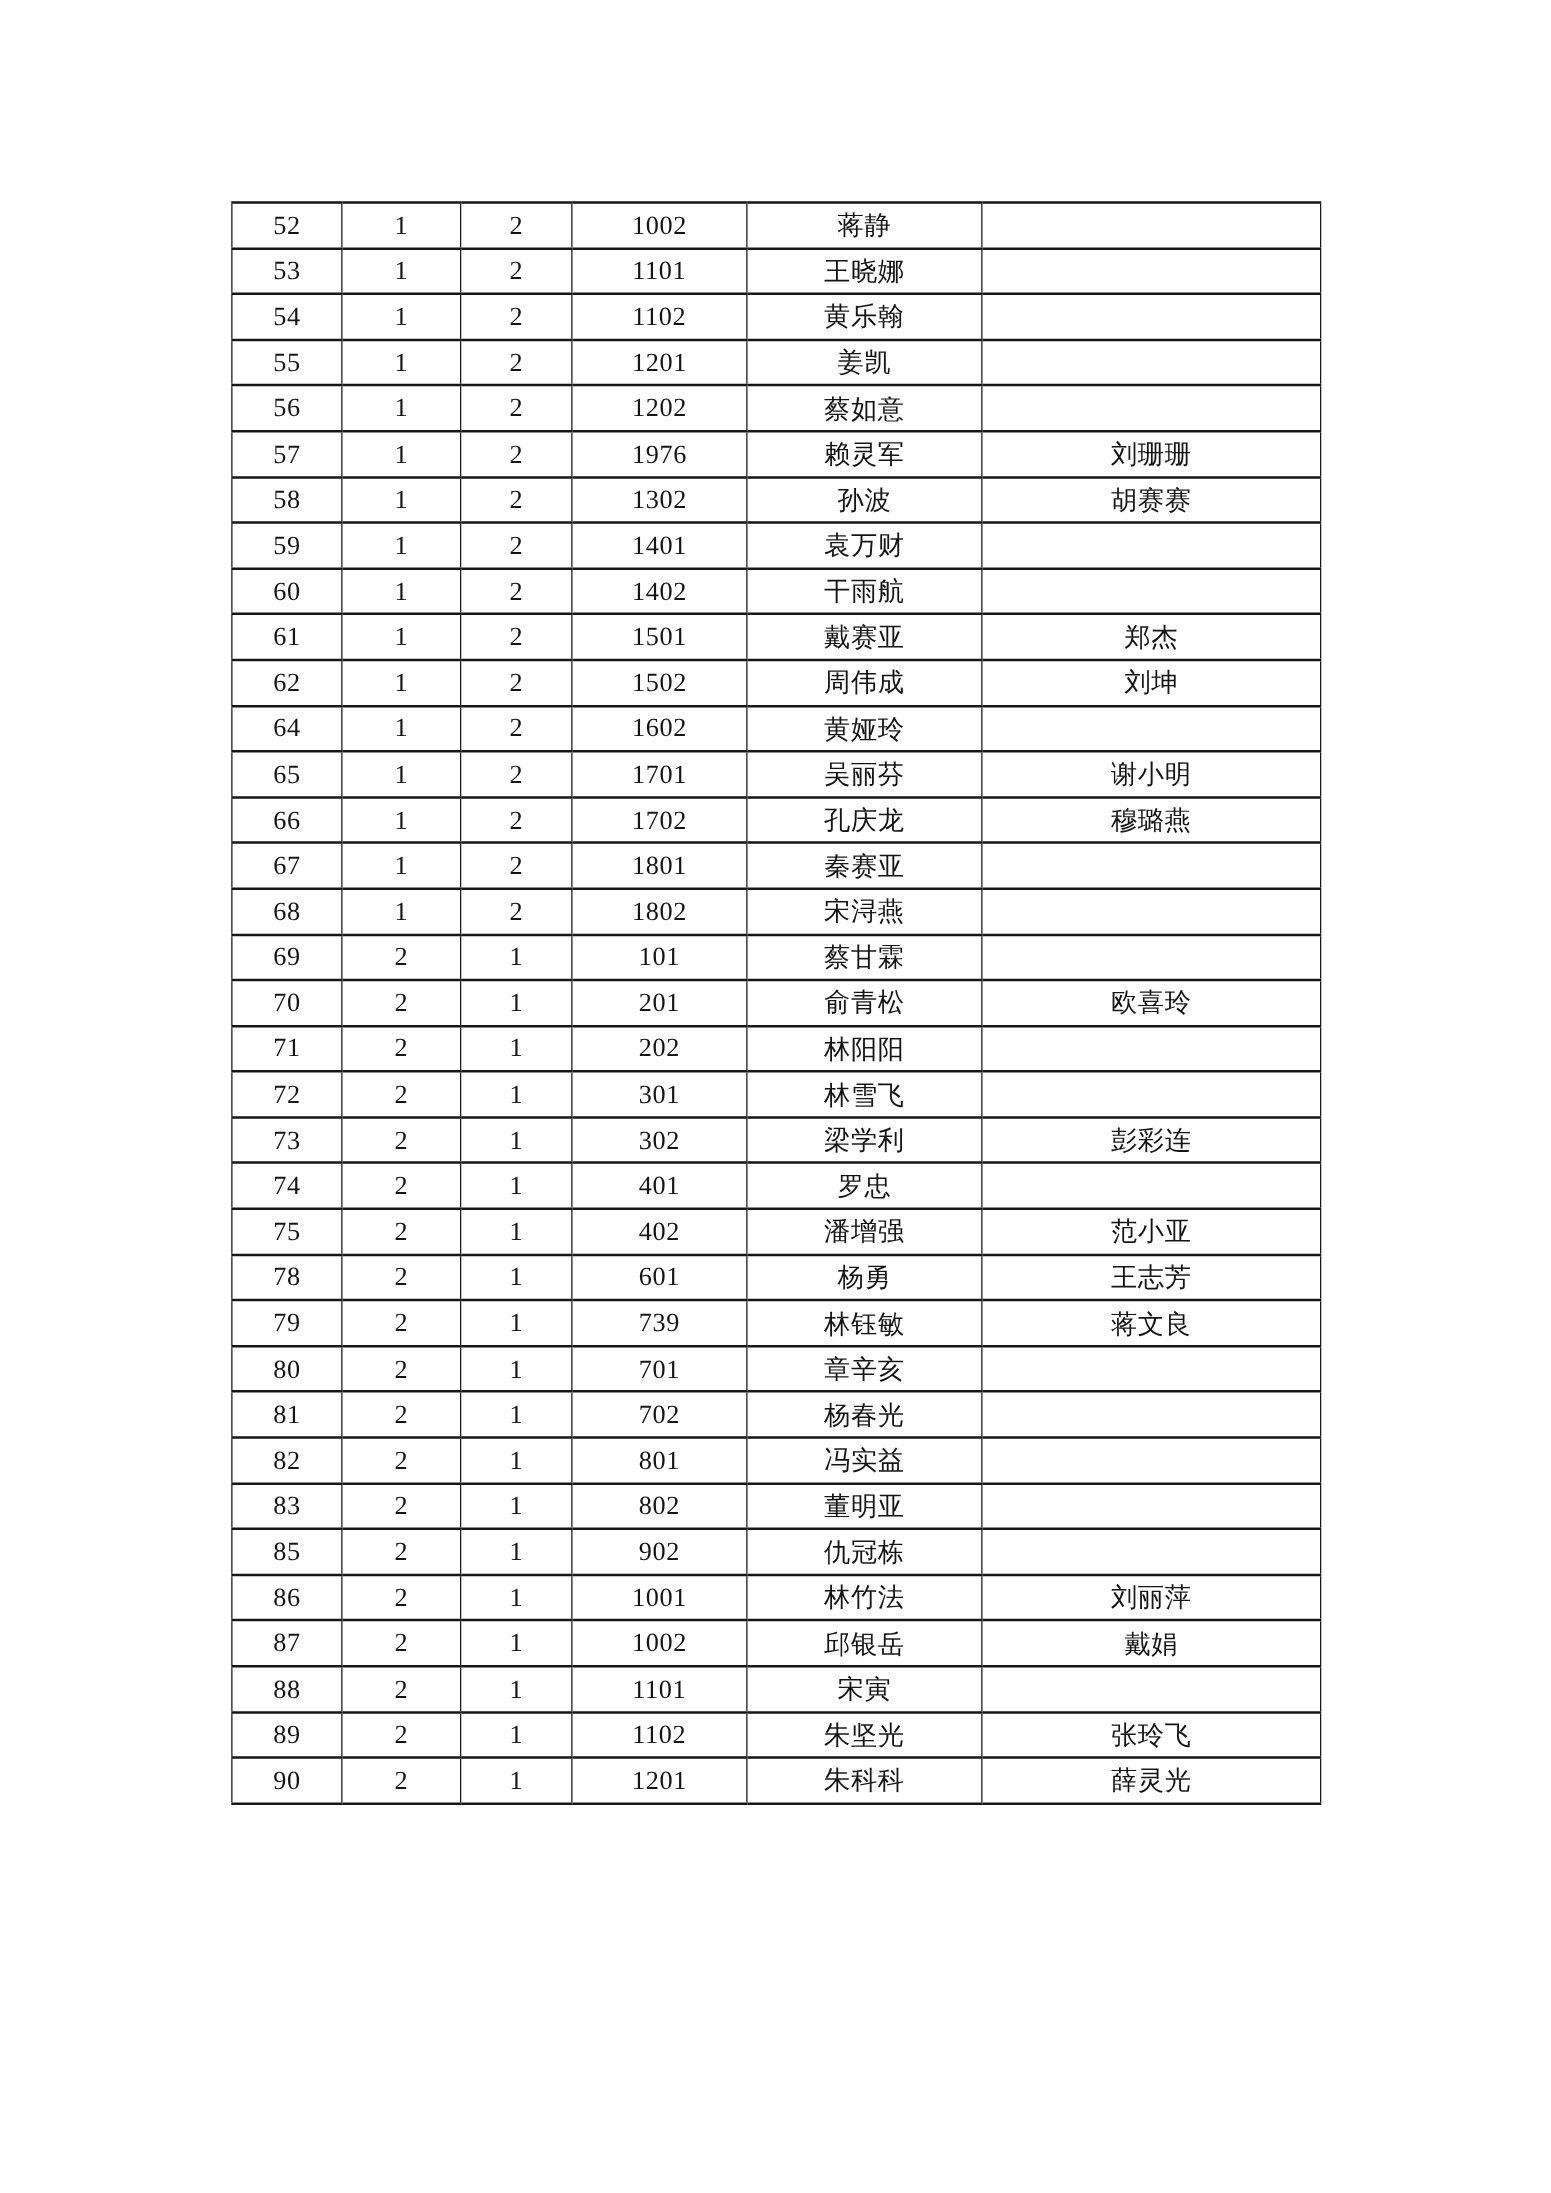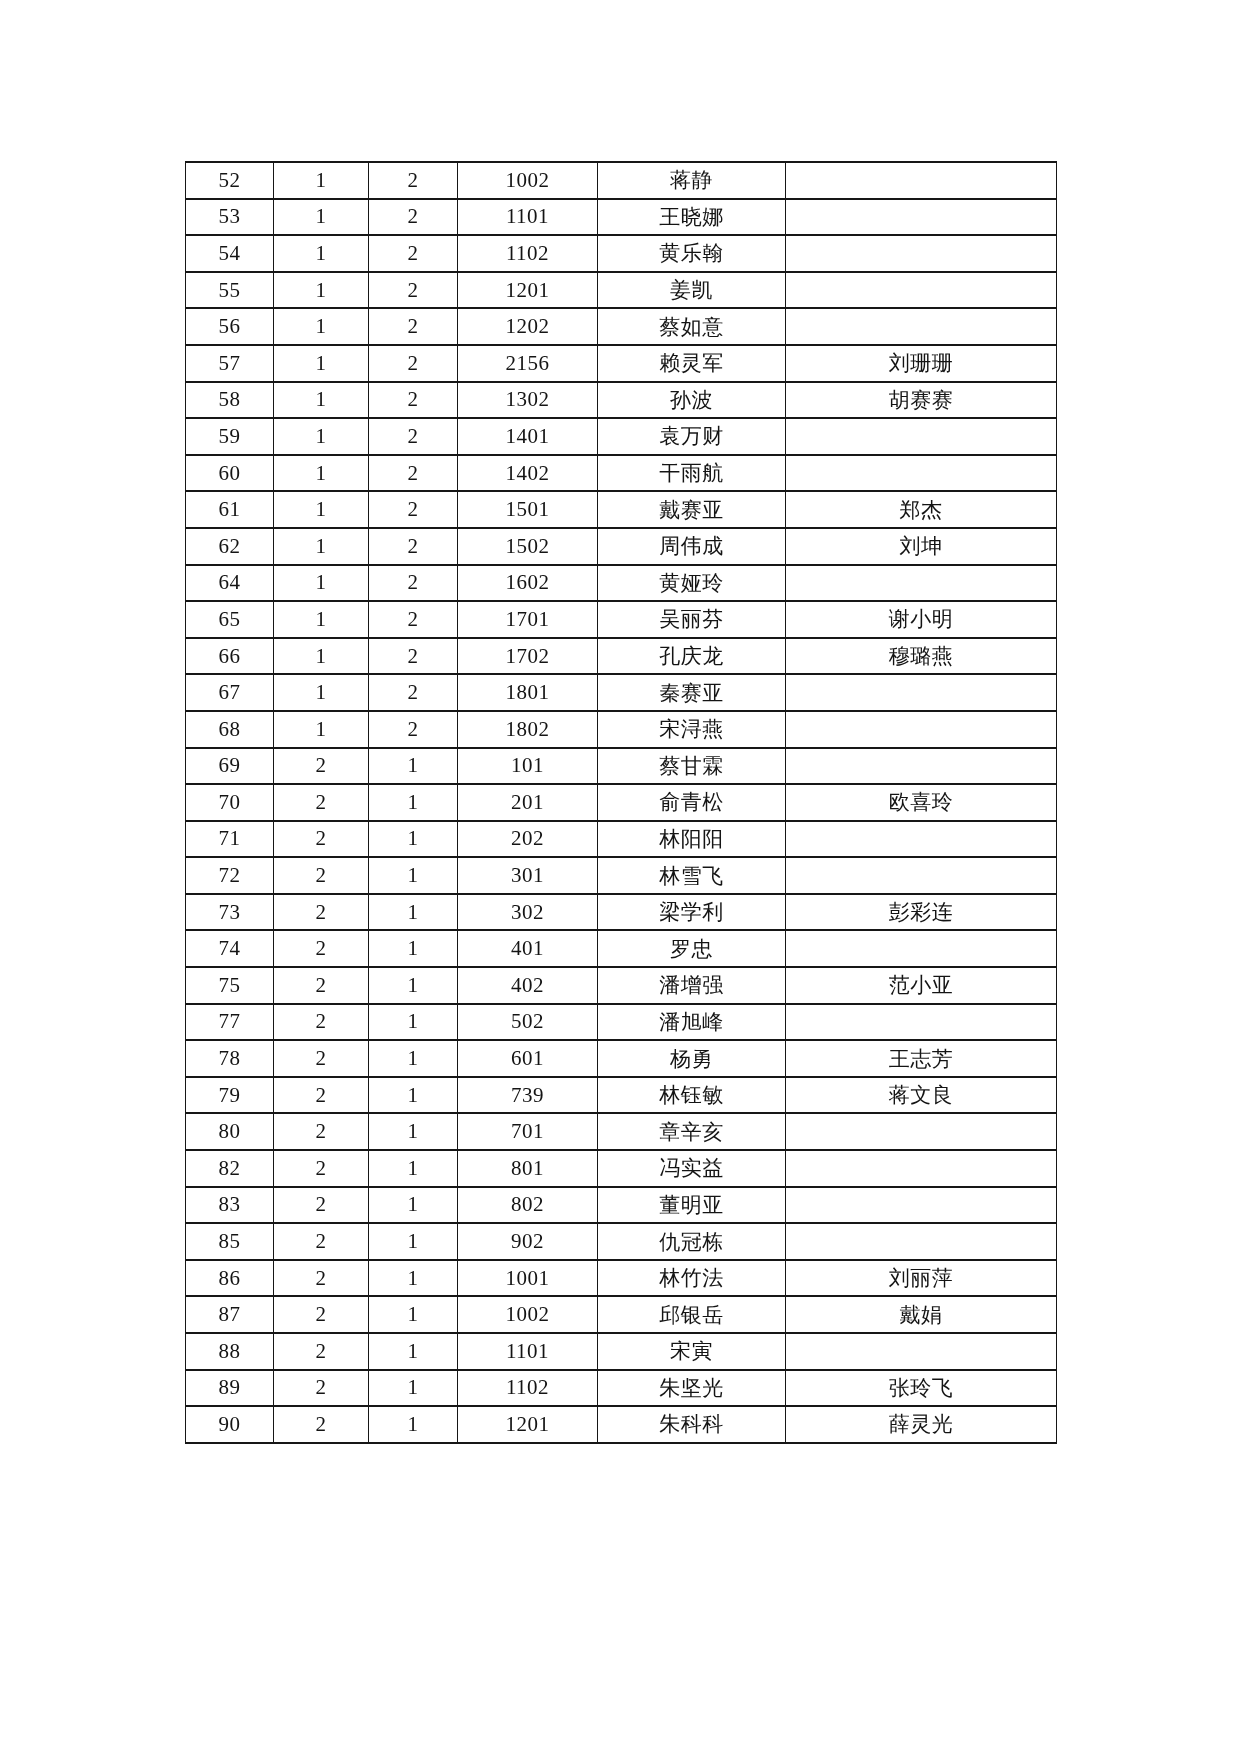--- a/index.html
+++ b/index.html
@@ -102,21 +102,21 @@
           <td>1</td>
           <td>2</td>
           <td>1202</td>
           <td>蔡如意</td>
           <td></td>
         </tr>
         <tr>
           <td>57</td>
           <td>1</td>
           <td>2</td>
-          <td>2156</td>
+          <td>1976</td>
           <td>赖灵军</td>
           <td>刘珊珊</td>
         </tr>
         <tr>
           <td>58</td>
           <td>1</td>
           <td>2</td>
           <td>1302</td>
           <td>孙波</td>
           <td>胡赛赛</td>
@@ -243,28 +243,20 @@
         </tr>
         <tr>
           <td>75</td>
           <td>2</td>
           <td>1</td>
           <td>402</td>
           <td>潘增强</td>
           <td>范小亚</td>
         </tr>
         <tr>
-          <td>77</td>
-          <td>2</td>
-          <td>1</td>
-          <td>502</td>
-          <td>潘旭峰</td>
-          <td></td>
-        </tr>
-        <tr>
           <td>78</td>
           <td>2</td>
           <td>1</td>
           <td>601</td>
           <td>杨勇</td>
           <td>王志芳</td>
         </tr>
         <tr>
           <td>79</td>
           <td>2</td>
@@ -272,20 +264,28 @@
           <td>739</td>
           <td>林钰敏</td>
           <td>蒋文良</td>
         </tr>
         <tr>
           <td>80</td>
           <td>2</td>
           <td>1</td>
           <td>701</td>
           <td>章辛亥</td>
+          <td></td>
+        </tr>
+        <tr>
+          <td>81</td>
+          <td>2</td>
+          <td>1</td>
+          <td>702</td>
+          <td>杨春光</td>
           <td></td>
         </tr>
         <tr>
           <td>82</td>
           <td>2</td>
           <td>1</td>
           <td>801</td>
           <td>冯实益</td>
           <td></td>
         </tr>

